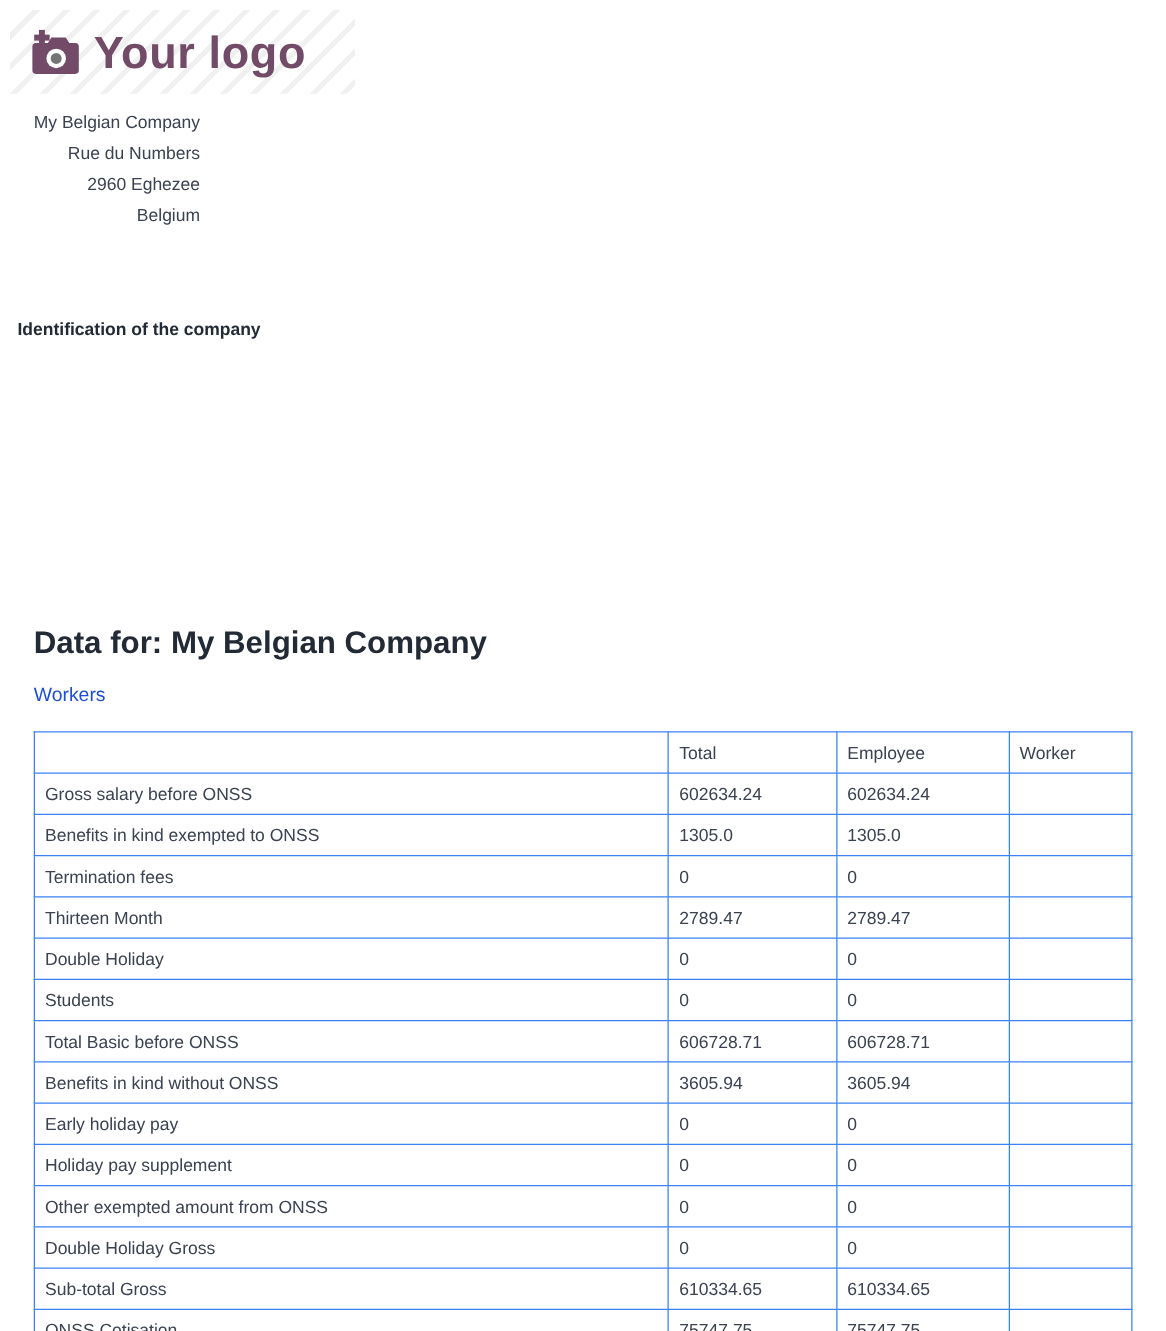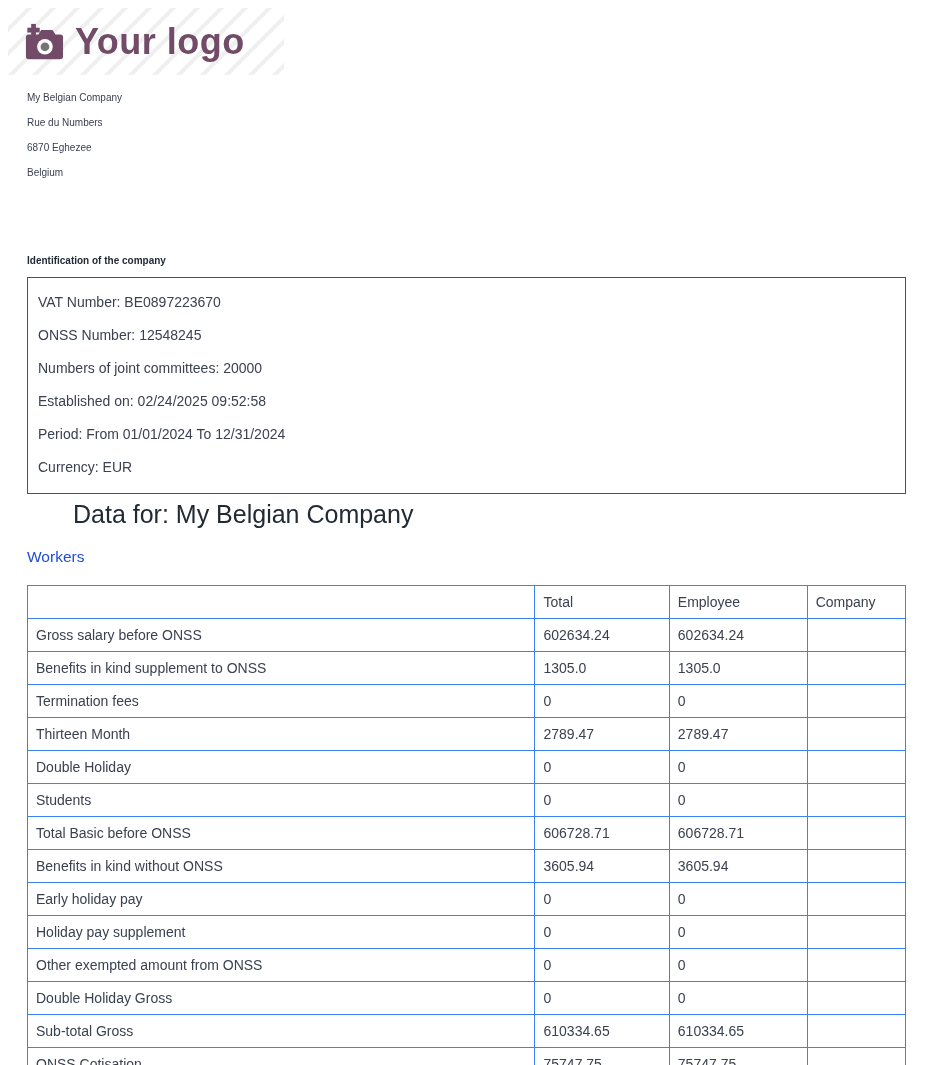--- a/index.html
+++ b/index.html
@@ -20,44 +20,44 @@
     padding-left: 16px;
     background: repeating-linear-gradient(135deg, #ffffff 0 13px, #f0f0f1 13px 17px);
   }
   .logo-icon { width: 40px; height: 38px; margin-right: 11px; flex: 0 0 auto; }
   .logo-text {
     font-size: 36px; font-weight: 700; color: #714B67;
     letter-spacing: 0.5px; white-space: nowrap;
   }
 
   
-  .address { position: absolute; left: 27px; top: 85px; font-size: 10px; line-height: 25px; color: #3a4150; }
+  .address { position: absolute; left: 27px; top: 85px; font-size: 14px; line-height: 25px; color: #3a4150; text-align: right; }
 
   
   .doc-title {
     position: absolute; left: 0; top: 204px; width: 933px;
     text-align: center; font-size: 14px; font-weight: 700; color: #222a35;
   }
 
   
   .ident-heading {
-    position: absolute; left: 27px; top: 255px;
-    font-size: 10px; font-weight: 700; color: #222a35;
+    position: absolute; left: 14px; top: 255px;
+    font-size: 14px; font-weight: 700; color: #222a35;
   }
   .ident-box {
     position: absolute; left: 27px; top: 277px; width: 879px;
     border: 1px solid #4d5258;
     padding: 8px 10px 9px 10px;
     font-size: 14px; line-height: 33px; color: #3a4150;
   }
 
   
   .data-for {
     position: absolute; left: 27px; top: 500px;
-    font-size: 25px; font-weight: 400; color: #222a35; margin-left: 46px;
+    font-size: 25px; font-weight: 700; color: #222a35;
   }
   .workers-heading {
     position: absolute; left: 27px; top: 548px;
     font-size: 15.5px; font-weight: 400; color: #1d4ed8;
   }
 
   
   table.workers {
     position: absolute; left: 27px; top: 585px; width: 879px;
     border-collapse: collapse; table-layout: fixed;
@@ -90,62 +90,54 @@
       </g>
       <circle cx="22" cy="24" r="8.2" fill="#ffffff"></circle>
       <circle cx="22" cy="24" r="4.6" fill="#757575"></circle>
     </svg>
     <span class="logo-text">Your logo</span>
   </div>
 
   <div class="address">
     <div>My Belgian Company</div>
     <div>Rue du Numbers</div>
-    <div>6870 Eghezee</div>
+    <div>2960 Eghezee</div>
     <div>Belgium</div>
   </div>
 
 
   <div class="ident-heading">Identification of the company</div>
-  <div class="ident-box">
-      <div>VAT Number: BE0897223670</div>
-      <div>ONSS Number: 12548245</div>
-      <div>Numbers of joint committees: 20000</div>
-      <div>Established on: 02/24/2025 09:52:58</div>
-      <div>Period: From 01/01/2024 To 12/31/2024</div>
-      <div>Currency: EUR</div>
-    </div>
 
   <div class="data-for">Data for: My Belgian Company</div>
   <div class="workers-heading">Workers</div>
 
   <table class="workers">
     <colgroup>
       <col class="c-label">
         <col class="c-total">
         <col class="c-employee">
         <col class="c-worker">
     </colgroup>
     <thead>
       <tr>
         <th></th>
         <th>Total</th>
         <th>Employee</th>
-        <th>Company</th>
+        <th>Worker</th>
       </tr>
     </thead>
     <tbody>
         <tr>
           <td>Gross salary before ONSS</td>
           <td>602634.24</td>
           <td>602634.24</td>
           <td>&nbsp;</td>
         </tr>
         <tr>
-          <td>Benefits in kind supplement to ONSS</td>
+          <td>Benefits in kind exempted to ONSS</td>
           <td>1305.0</td>
           <td>1305.0</td>
           <td>&nbsp;</td>
         </tr>
         <tr>
           <td>Termination fees</td>
           <td>0</td>
           <td>0</td>
           <td>&nbsp;</td>
         </tr>

